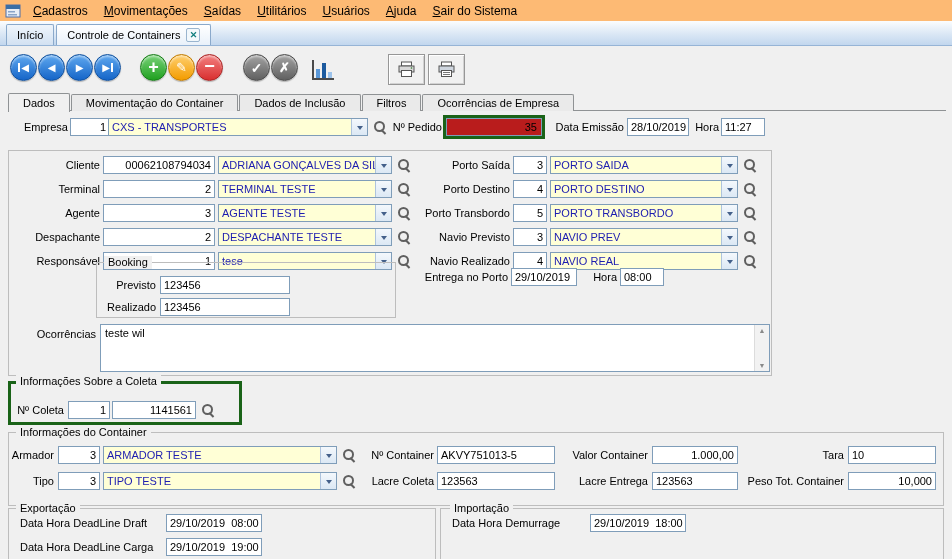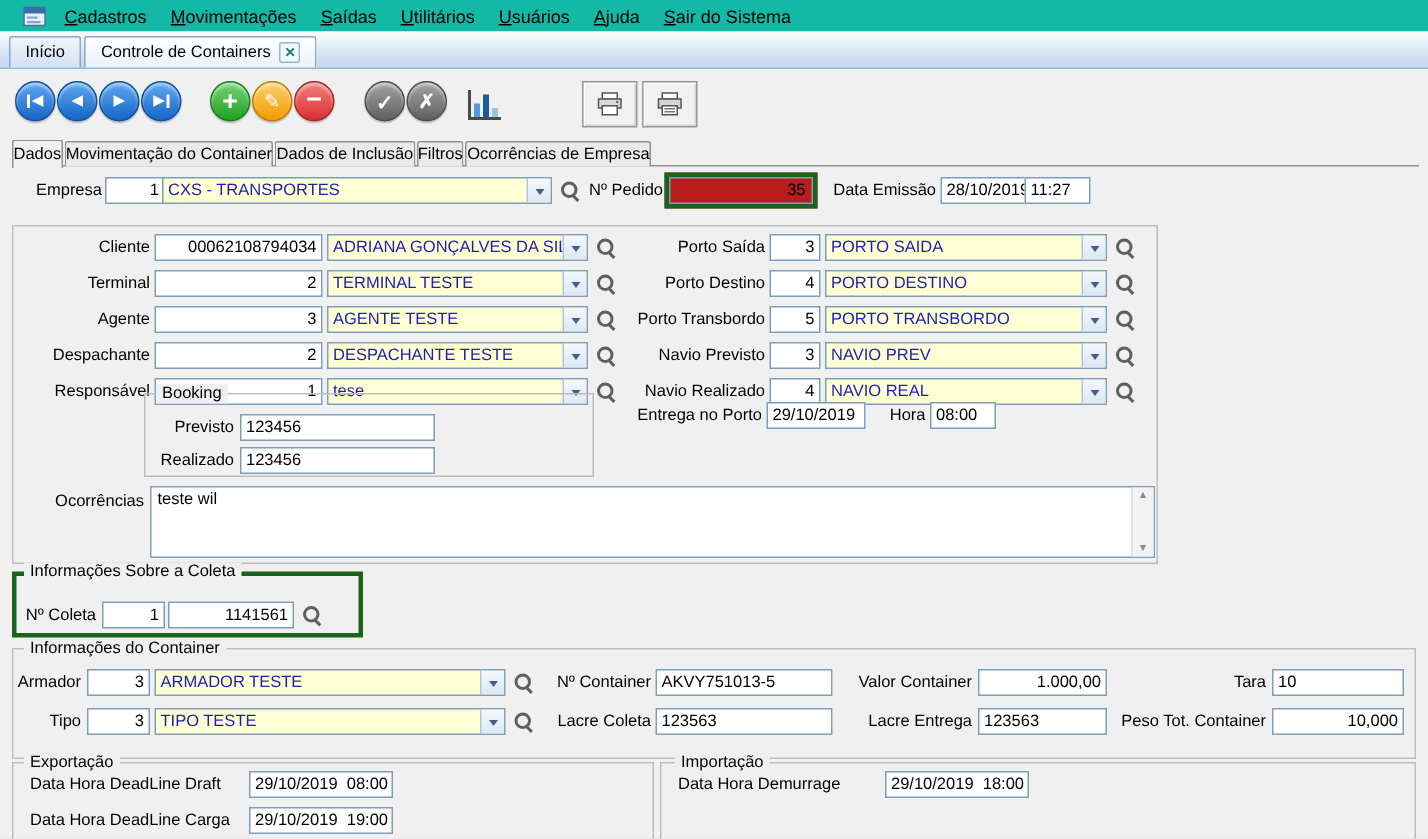--- a/index.html
+++ b/index.html
@@ -1,20 +1,20 @@
 <!DOCTYPE html>
 <html style="--highlight-green: #1a6318; --combo-bg: #ffffd6; --combo-text: #1d1db0; --field-border: #7f9db9; --accent-blue: #1a6fd0;"><head>
 <meta charset="utf-8">
 <style>
 *{box-sizing:border-box;margin:0;padding:0}
 body{background:#cfcfcf;font-family:"Liberation Sans",sans-serif}
 .screen{position:relative;width:952px;height:559px;background:#f0f0f0;overflow:hidden;font-size:11px;color:#000}
 
 
-.menubar{position:absolute;left:0;top:0;width:100%;height:21px;background:#14b8a6;display:flex;align-items:center;padding-left:15px}
+.menubar{position:absolute;left:0;top:0;width:100%;height:21px;background:#fdba74;display:flex;align-items:center;padding-left:5px}
 .app-ic{width:16px;height:16px;margin-right:4px;flex:0 0 16px}
 .menu-item{padding:2px 8px;font-size:12px;cursor:default;white-space:nowrap}
 .menu-item u{text-decoration:underline}
 
 
 .tabbar{position:absolute;left:0;top:21px;width:100%;height:25px;background:linear-gradient(180deg,#fbfdfe 0%,#dae7f5 55%,#c2d7ee 100%);border-bottom:1px solid #96b4d6;display:flex;align-items:flex-end;padding-left:6px}
 .tab{display:flex;align-items:center;gap:6px;height:21px;padding:0 10px;margin-right:2px;border:1px solid #8aa9cb;border-bottom:none;border-radius:2px 2px 0 0;background:linear-gradient(#eff5fb,#d2e1f2);font-size:11px;white-space:nowrap}
 .tab.active{background:linear-gradient(#ffffff,#e9f1fa)}
 .tab-close{width:14px;height:14px;border:1px solid #9ab5cf;background:#f2f8fc;color:#0e7d7d;font-size:9px;font-weight:bold;display:flex;align-items:center;justify-content:center;border-radius:2px;line-height:1}
 
@@ -35,21 +35,21 @@
 .g-check{font-size:14px;font-weight:bold;line-height:1}
 .g-x{font-size:13px;font-weight:bold;line-height:1}
 .chart-btn{position:absolute;left:312px;top:10px;width:28px;height:24px;display:flex;align-items:flex-end}
 .cb-bars{display:flex;align-items:flex-end;gap:2px;height:20px;border-left:2px solid #4a4a4a;border-bottom:2px solid #4a4a4a;padding:0 2px}
 .cb-bars i{width:4px;display:block}
 .panel{position:absolute;top:8px;width:37px;height:31px;background:#f1f1f1;border:1px solid #979797;box-shadow:inset 1px 1px 0 #ffffff,inset -1px -1px 0 #d2d2d2;display:flex;align-items:center;justify-content:center}
 
 
 .subtab-line{position:absolute;left:8px;right:6px;top:110px;border-top:1px solid #8f9294;z-index:1}
 .subtabs{position:absolute;left:8px;top:92px;height:19px;display:flex;align-items:flex-end;z-index:2}
-.subtab{display:flex;align-items:center;height:17px;padding:0 0;border:1px solid #8f9294;border-bottom:none;border-radius:2px 2px 0 0;background:#eaeaea;margin-right:1px;white-space:nowrap}
+.subtab{display:flex;align-items:center;height:17px;padding:0 14px;border:1px solid #8f9294;border-bottom:none;border-radius:2px 2px 0 0;background:#eaeaea;margin-right:1px;white-space:nowrap}
 .subtab.active{height:19px;background:#f0f0f0;position:relative;z-index:3;margin-bottom:-1px}
 
 
 .groupbox{position:absolute;border:1px solid #bdbdbd}
 .groupbox.green{border:3px solid var(--highlight-green,#1a6318)}
 .gb-title{position:absolute;background:#f0f0f0;padding:0 4px;font-size:11px;line-height:13px;z-index:2;white-space:nowrap}
 .lbl{position:absolute;text-align:right;font-size:11px;line-height:13px;white-space:nowrap}
 .lbl-l{text-align:left}
 .box{position:absolute;height:18px;border:1px solid var(--field-border,#7f9db9);background:#fff;display:flex;align-items:center;padding:0 3px;font-size:11px;overflow:hidden;white-space:nowrap}
 .box.num{justify-content:flex-end}
@@ -180,21 +180,21 @@
   <div class="lens-btn" style="left:372px;top:119px">
       <span class="lens"></span>
     </div>
   <div class="lbl" style="left:388px;top:121px;width:54px">Nº Pedido</div>
   <div class="pedido-wrap">
     <div class="pedido-inner">35</div>
   </div>
   <div class="lbl" style="left:550px;top:121px;width:74px">Data Emissão</div>
   <div class="box" style="left:627px;top:118px;width:62px">28/10/2019</div>
   <div class="lbl" style="left:691px;top:121px;width:28px">Hora</div>
-  <div class="box" style="left:683px;top:118px;width:44px">11:27</div>
+  <div class="box" style="left:721px;top:118px;width:44px">11:27</div>
 
   <div class="groupbox" style="left:8px;top:150px;width:764px;height:226px"></div>
 
   <div class="lbl" style="left:8px;top:159px;width:92px">Cliente</div>
   <div class="box num" style="left:103px;top:156px;width:112px">00062108794034</div>
   <div class="combo" style="left:218px;top:156px;width:174px">
     <span class="ctext">ADRIANA GONÇALVES DA SILVA</span>
       <span class="arrow"></span>
   </div>
   <div class="lens-btn" style="left:396px;top:157px">

